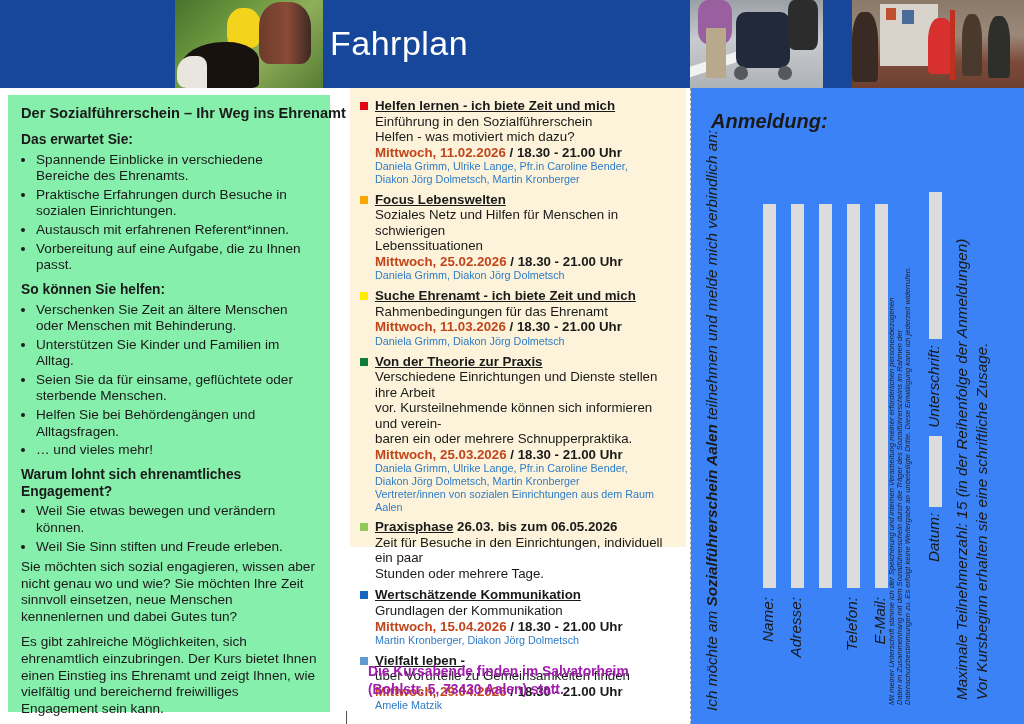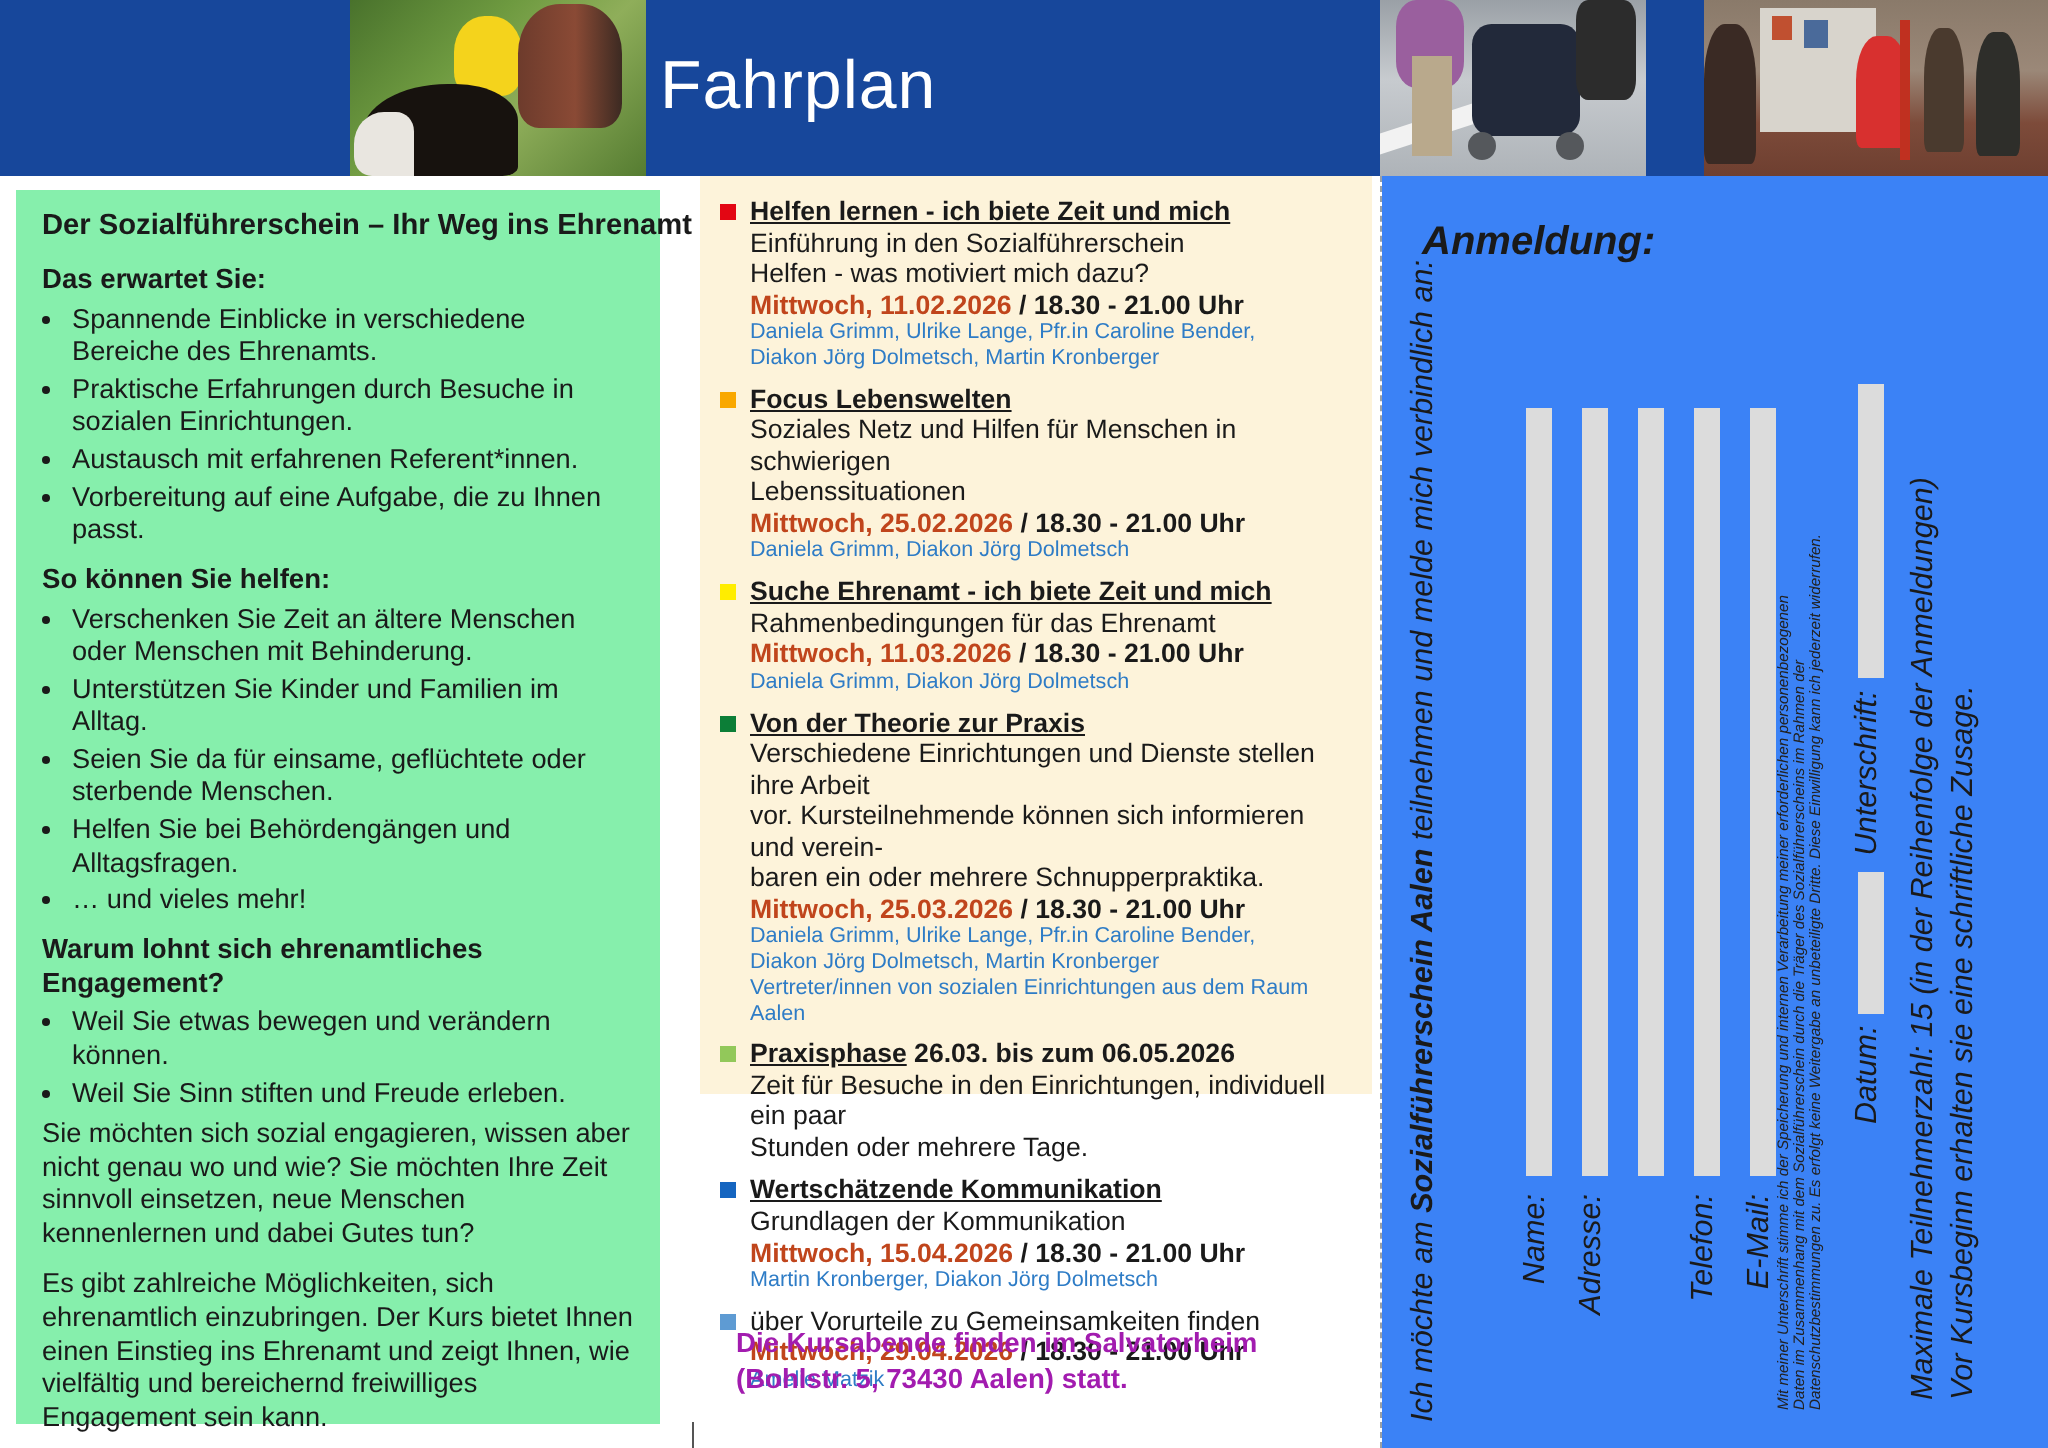--- a/index.html
+++ b/index.html
@@ -187,20 +187,21 @@
           <div class="entry-content">
             <div><span class="t-title">Wertschätzende Kommunikation</span></div>
             <div class="body-line">Grundlagen der Kommunikation</div>
             <div class="dateline"><span class="date-red">Mittwoch, 15.04.2026</span><span> / 18.30 - 21.00 Uhr</span></div>
             <div class="speaker">Martin Kronberger, Diakon Jörg Dolmetsch</div>
           </div>
         </div>
         <div class="entry">
           <span class="sq" style="background: rgb(94, 155, 211);"></span>
           <div class="entry-content">
+            <div><span class="t-title">Vielfalt leben -</span></div>
             <div class="body-line">über Vorurteile zu Gemeinsamkeiten finden</div>
             <div class="dateline"><span class="date-red">Mittwoch, 29.04.2026</span><span> / 18.30 - 21.00  Uhr</span></div>
             <div class="speaker">Amelie Matzik</div>
           </div>
         </div>
       </div>
   </div>
   <div id="venue-note">
     <div>Die Kursabende finden im Salvatorheim</div>
     <div>(Bohlstr. 5, 73430 Aalen) statt.</div>

